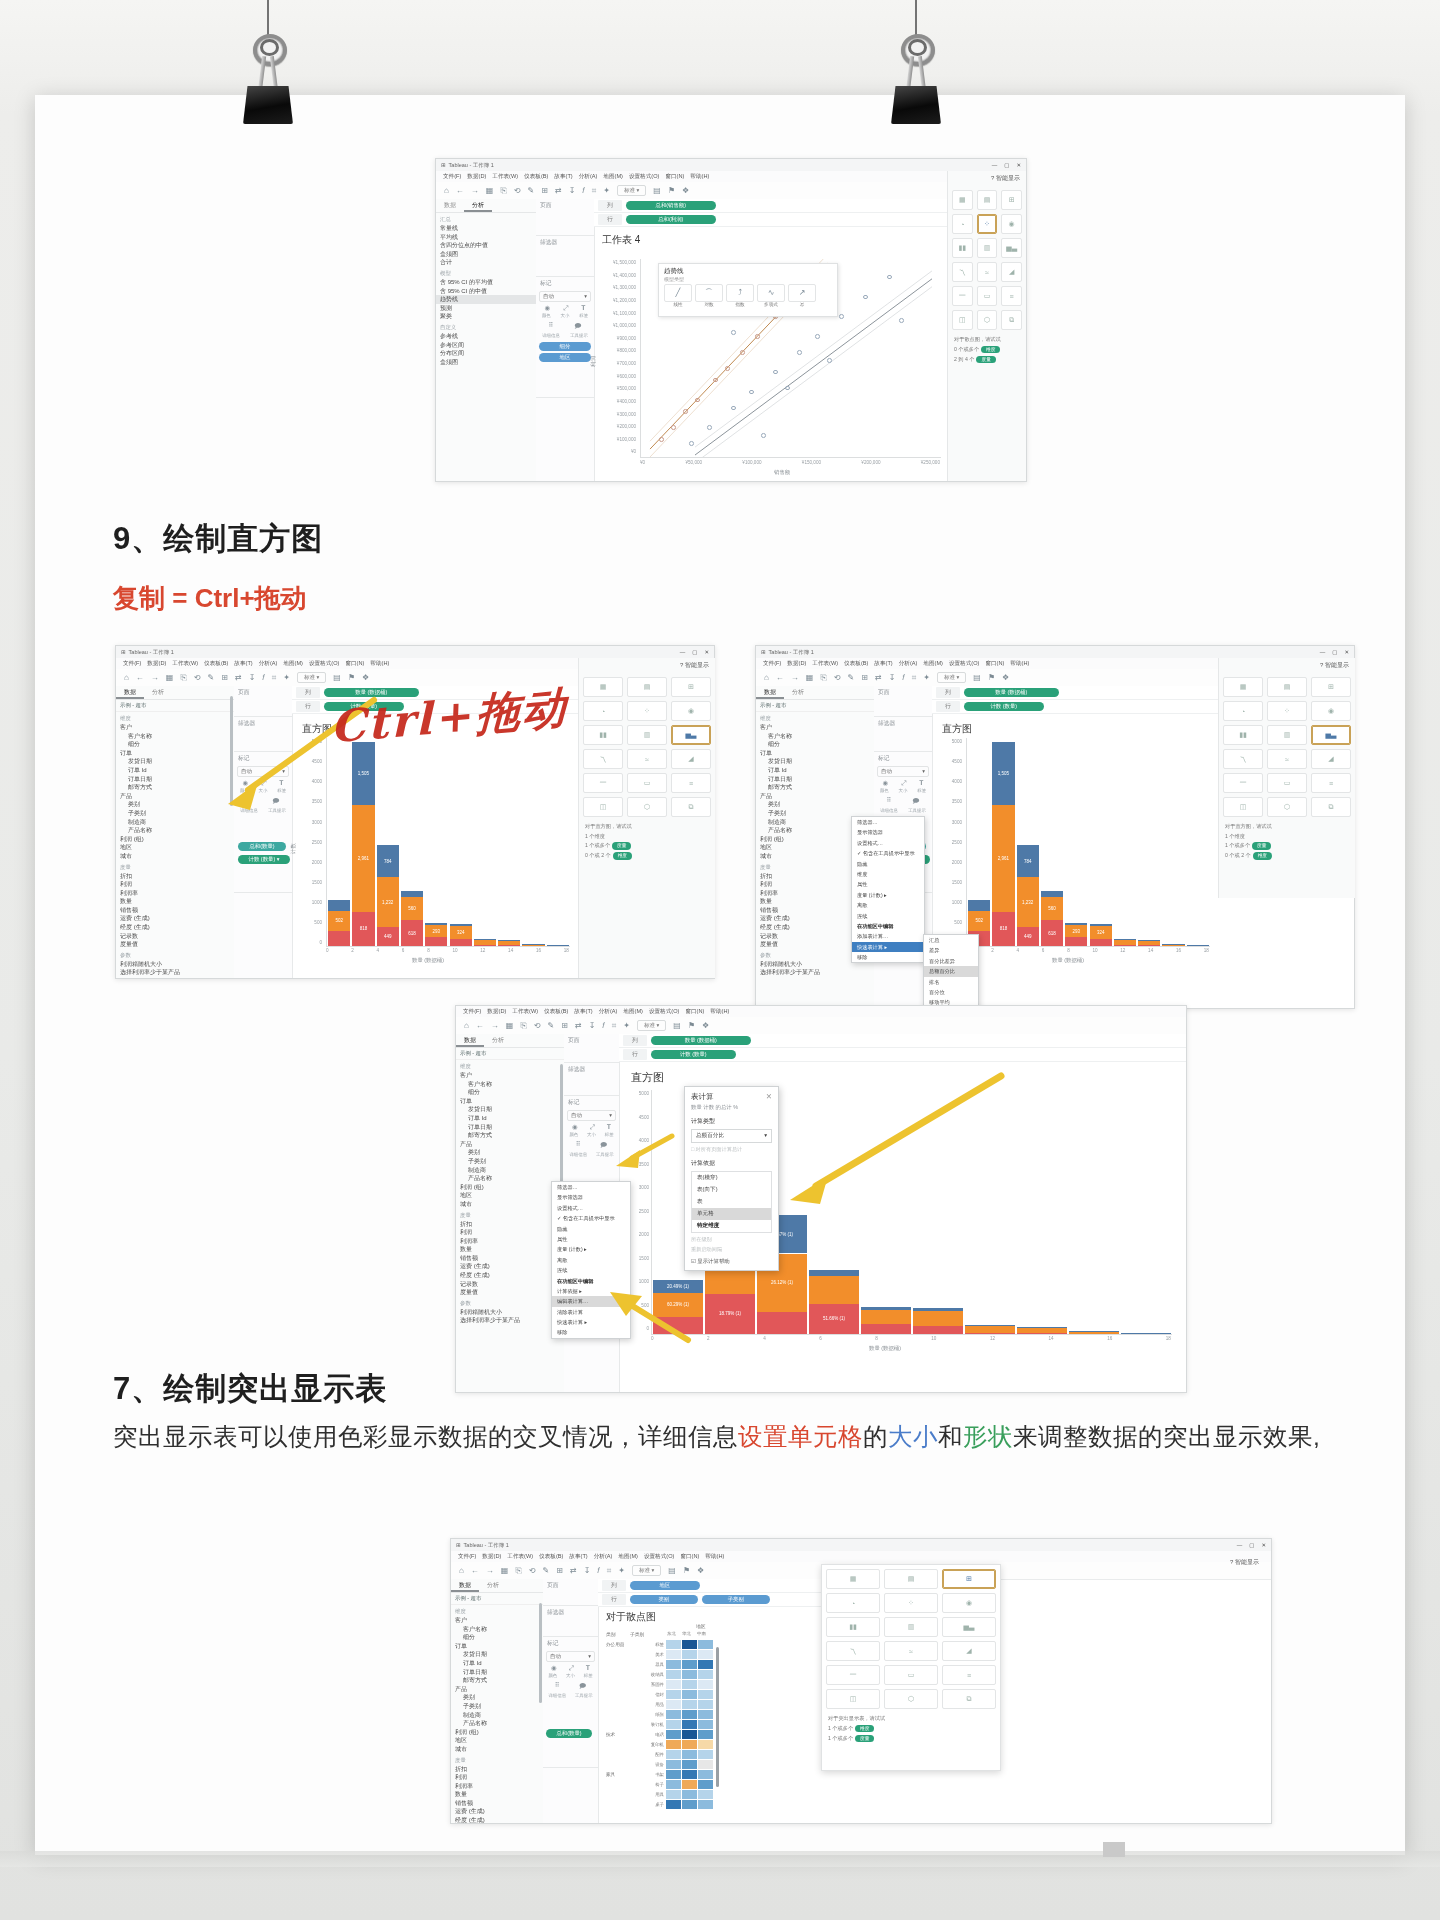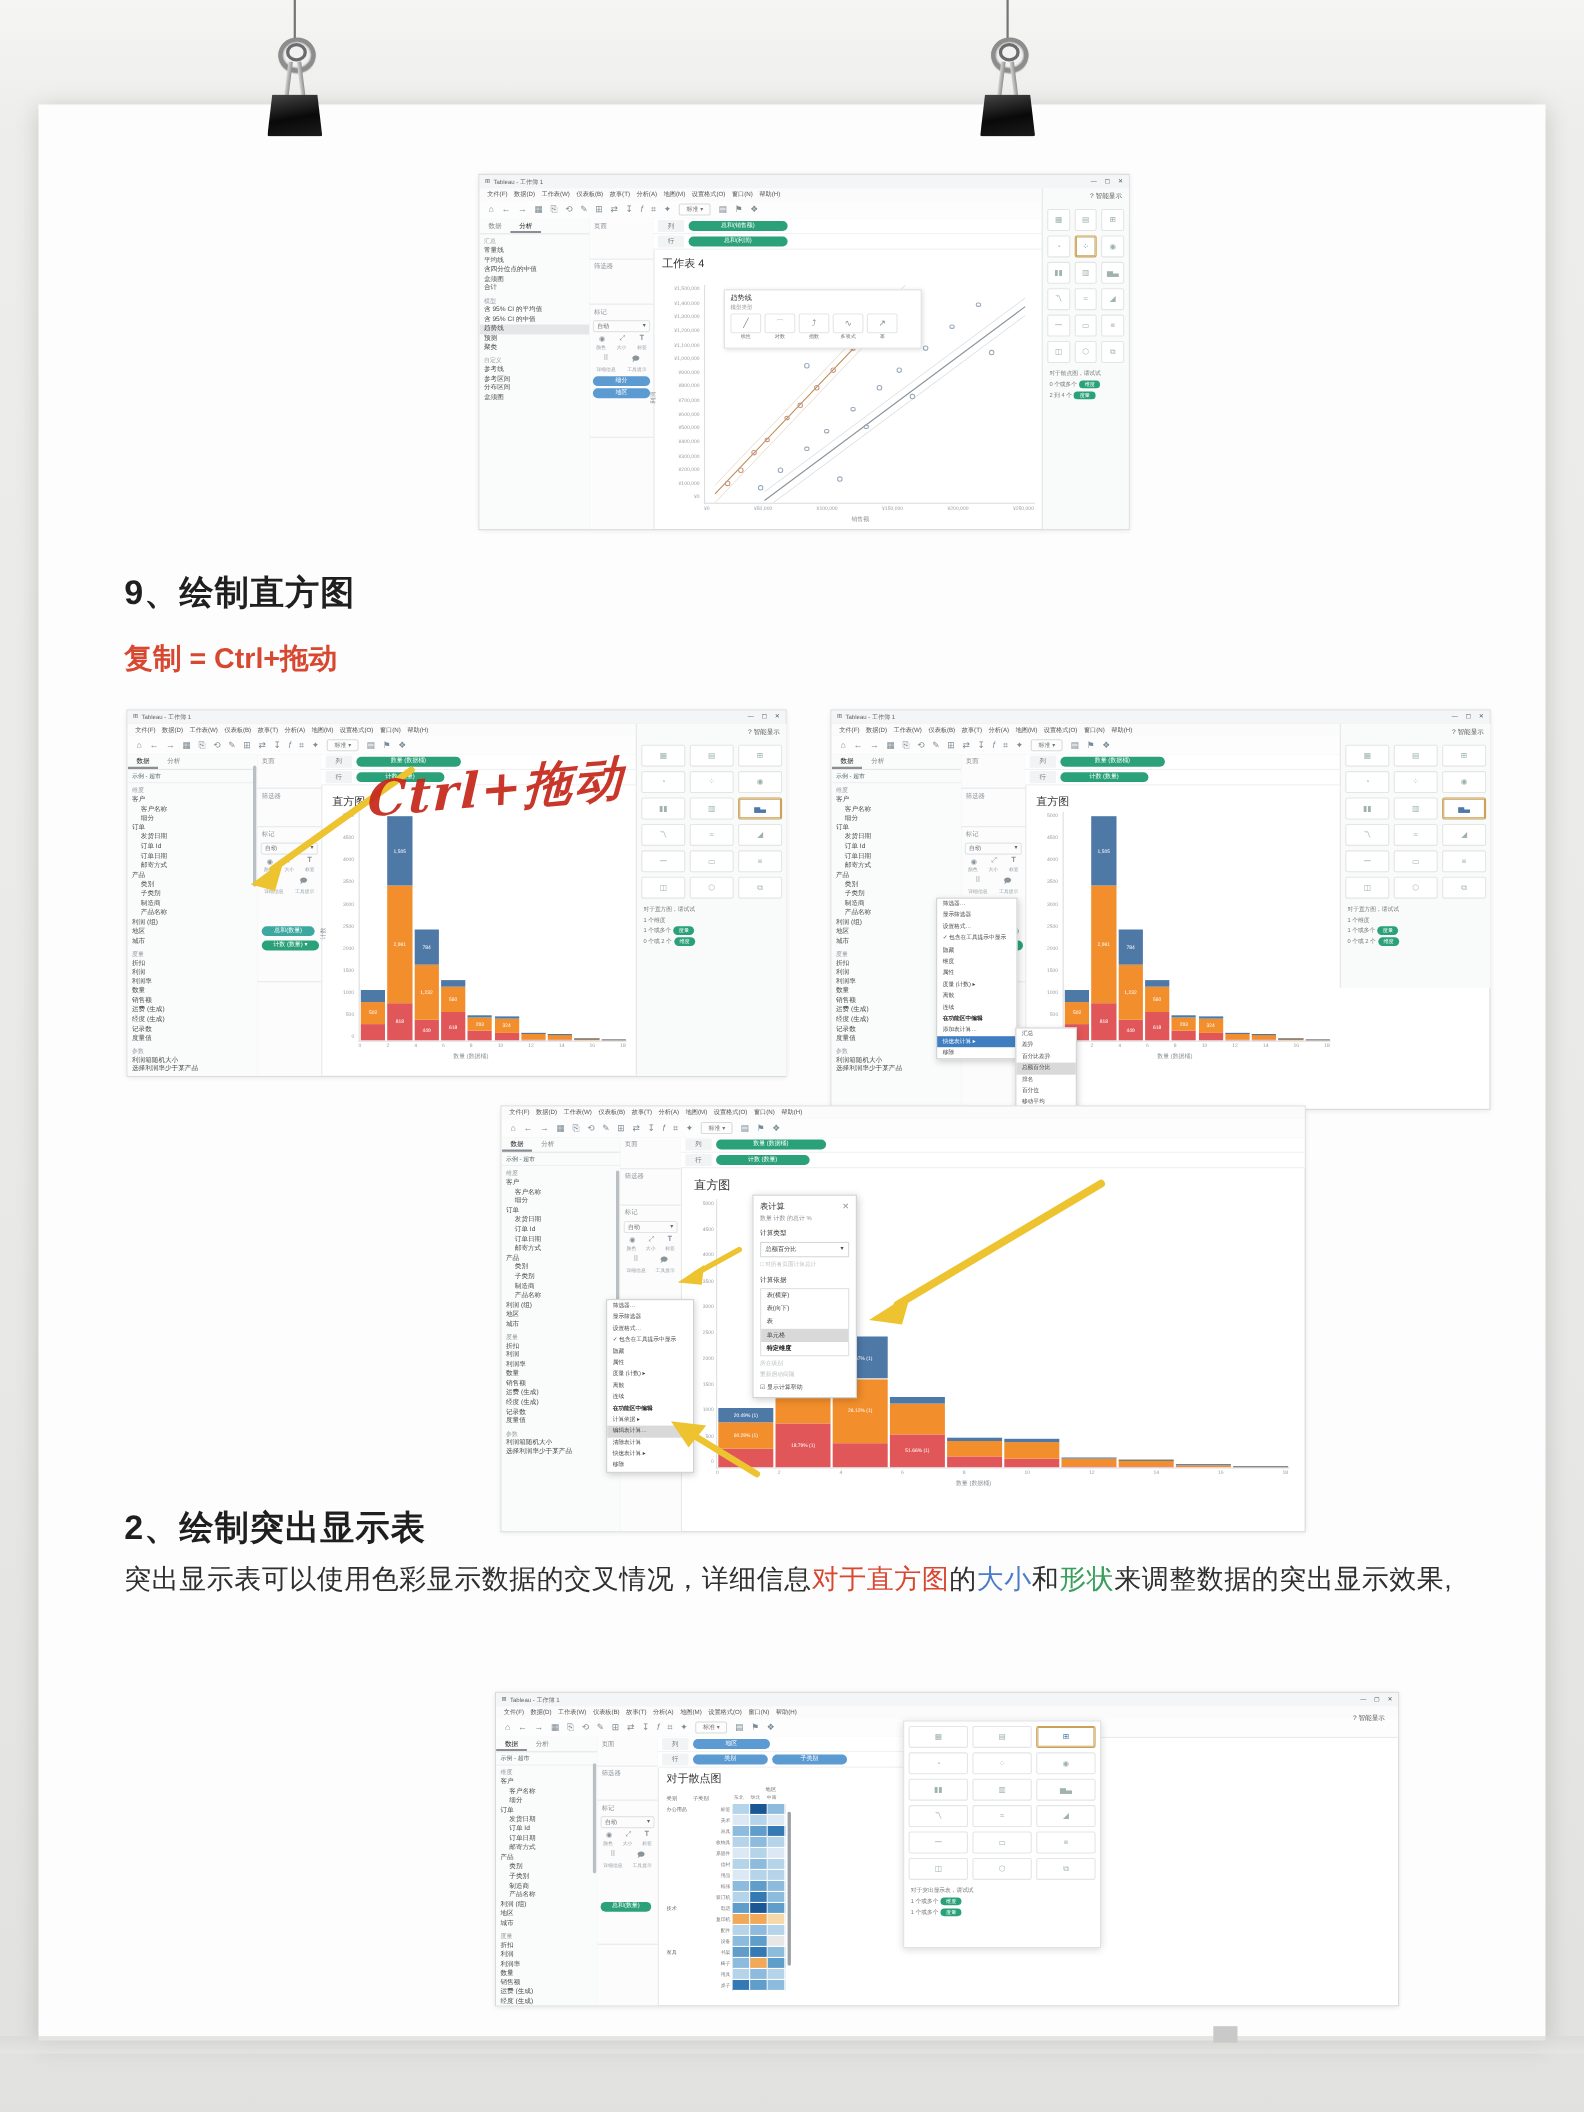--- a/index.html
+++ b/index.html
@@ -1303,24 +1303,24 @@
   <svg class="arrow-svg" style="left:330px;top:58px;" width="230" height="140">
     <line x1="215" y1="12" x2="30" y2="122" stroke="#edc32f" stroke-width="7" stroke-linecap="round"></line>
     <polygon points="4,136 42,112 34,140" fill="#edc32f"></polygon>
   </svg>
   <svg class="arrow-svg" style="left:148px;top:280px;" width="95" height="62">
     <line x1="84" y1="54" x2="22" y2="16" stroke="#edc32f" stroke-width="6" stroke-linecap="round"></line>
     <polygon points="6,6 38,10 22,30" fill="#edc32f"></polygon>
   </svg>
 </div>
 
-<div class="heading" style="top:1368px;">2、绘制突出显示表</div>
+<div class="heading" style="top:1368px;">7、绘制突出显示表</div>
 <div class="para" style="top:1412px;">
   
-<span style="color: rgb(47, 47, 47);">突出显示表可以使用色彩显示数据的交叉情况，详细信息</span><span style="color: rgb(216, 71, 47);">对于直方图</span><span style="color: rgb(47, 47, 47);">的</span><span style="color: rgb(74, 124, 201);">大小</span><span style="color: rgb(47, 47, 47);">和</span><span style="color: rgb(58, 159, 92);">形状</span><span style="color: rgb(47, 47, 47);">来调整数据的突出显示效果,</span></div>
+<span style="color: rgb(47, 47, 47);">突出显示表可以使用色彩显示数据的交叉情况，详细信息</span><span style="color: rgb(216, 71, 47);">设置单元格</span><span style="color: rgb(47, 47, 47);">的</span><span style="color: rgb(74, 124, 201);">大小</span><span style="color: rgb(47, 47, 47);">和</span><span style="color: rgb(58, 159, 92);">形状</span><span style="color: rgb(47, 47, 47);">来调整数据的突出显示效果,</span></div>
 
 <div class="shot" id="shot5" style="left:450px;top:1538px;width:820px;height:284px;">
   <div class="tb">
     <span>⊞</span>
     <span>Tableau - 工作簿 1</span>
     <span class="sp"></span>
     <span class="winbtns">
         <span>—</span>
         <span>▢</span>
         <span>✕</span>

